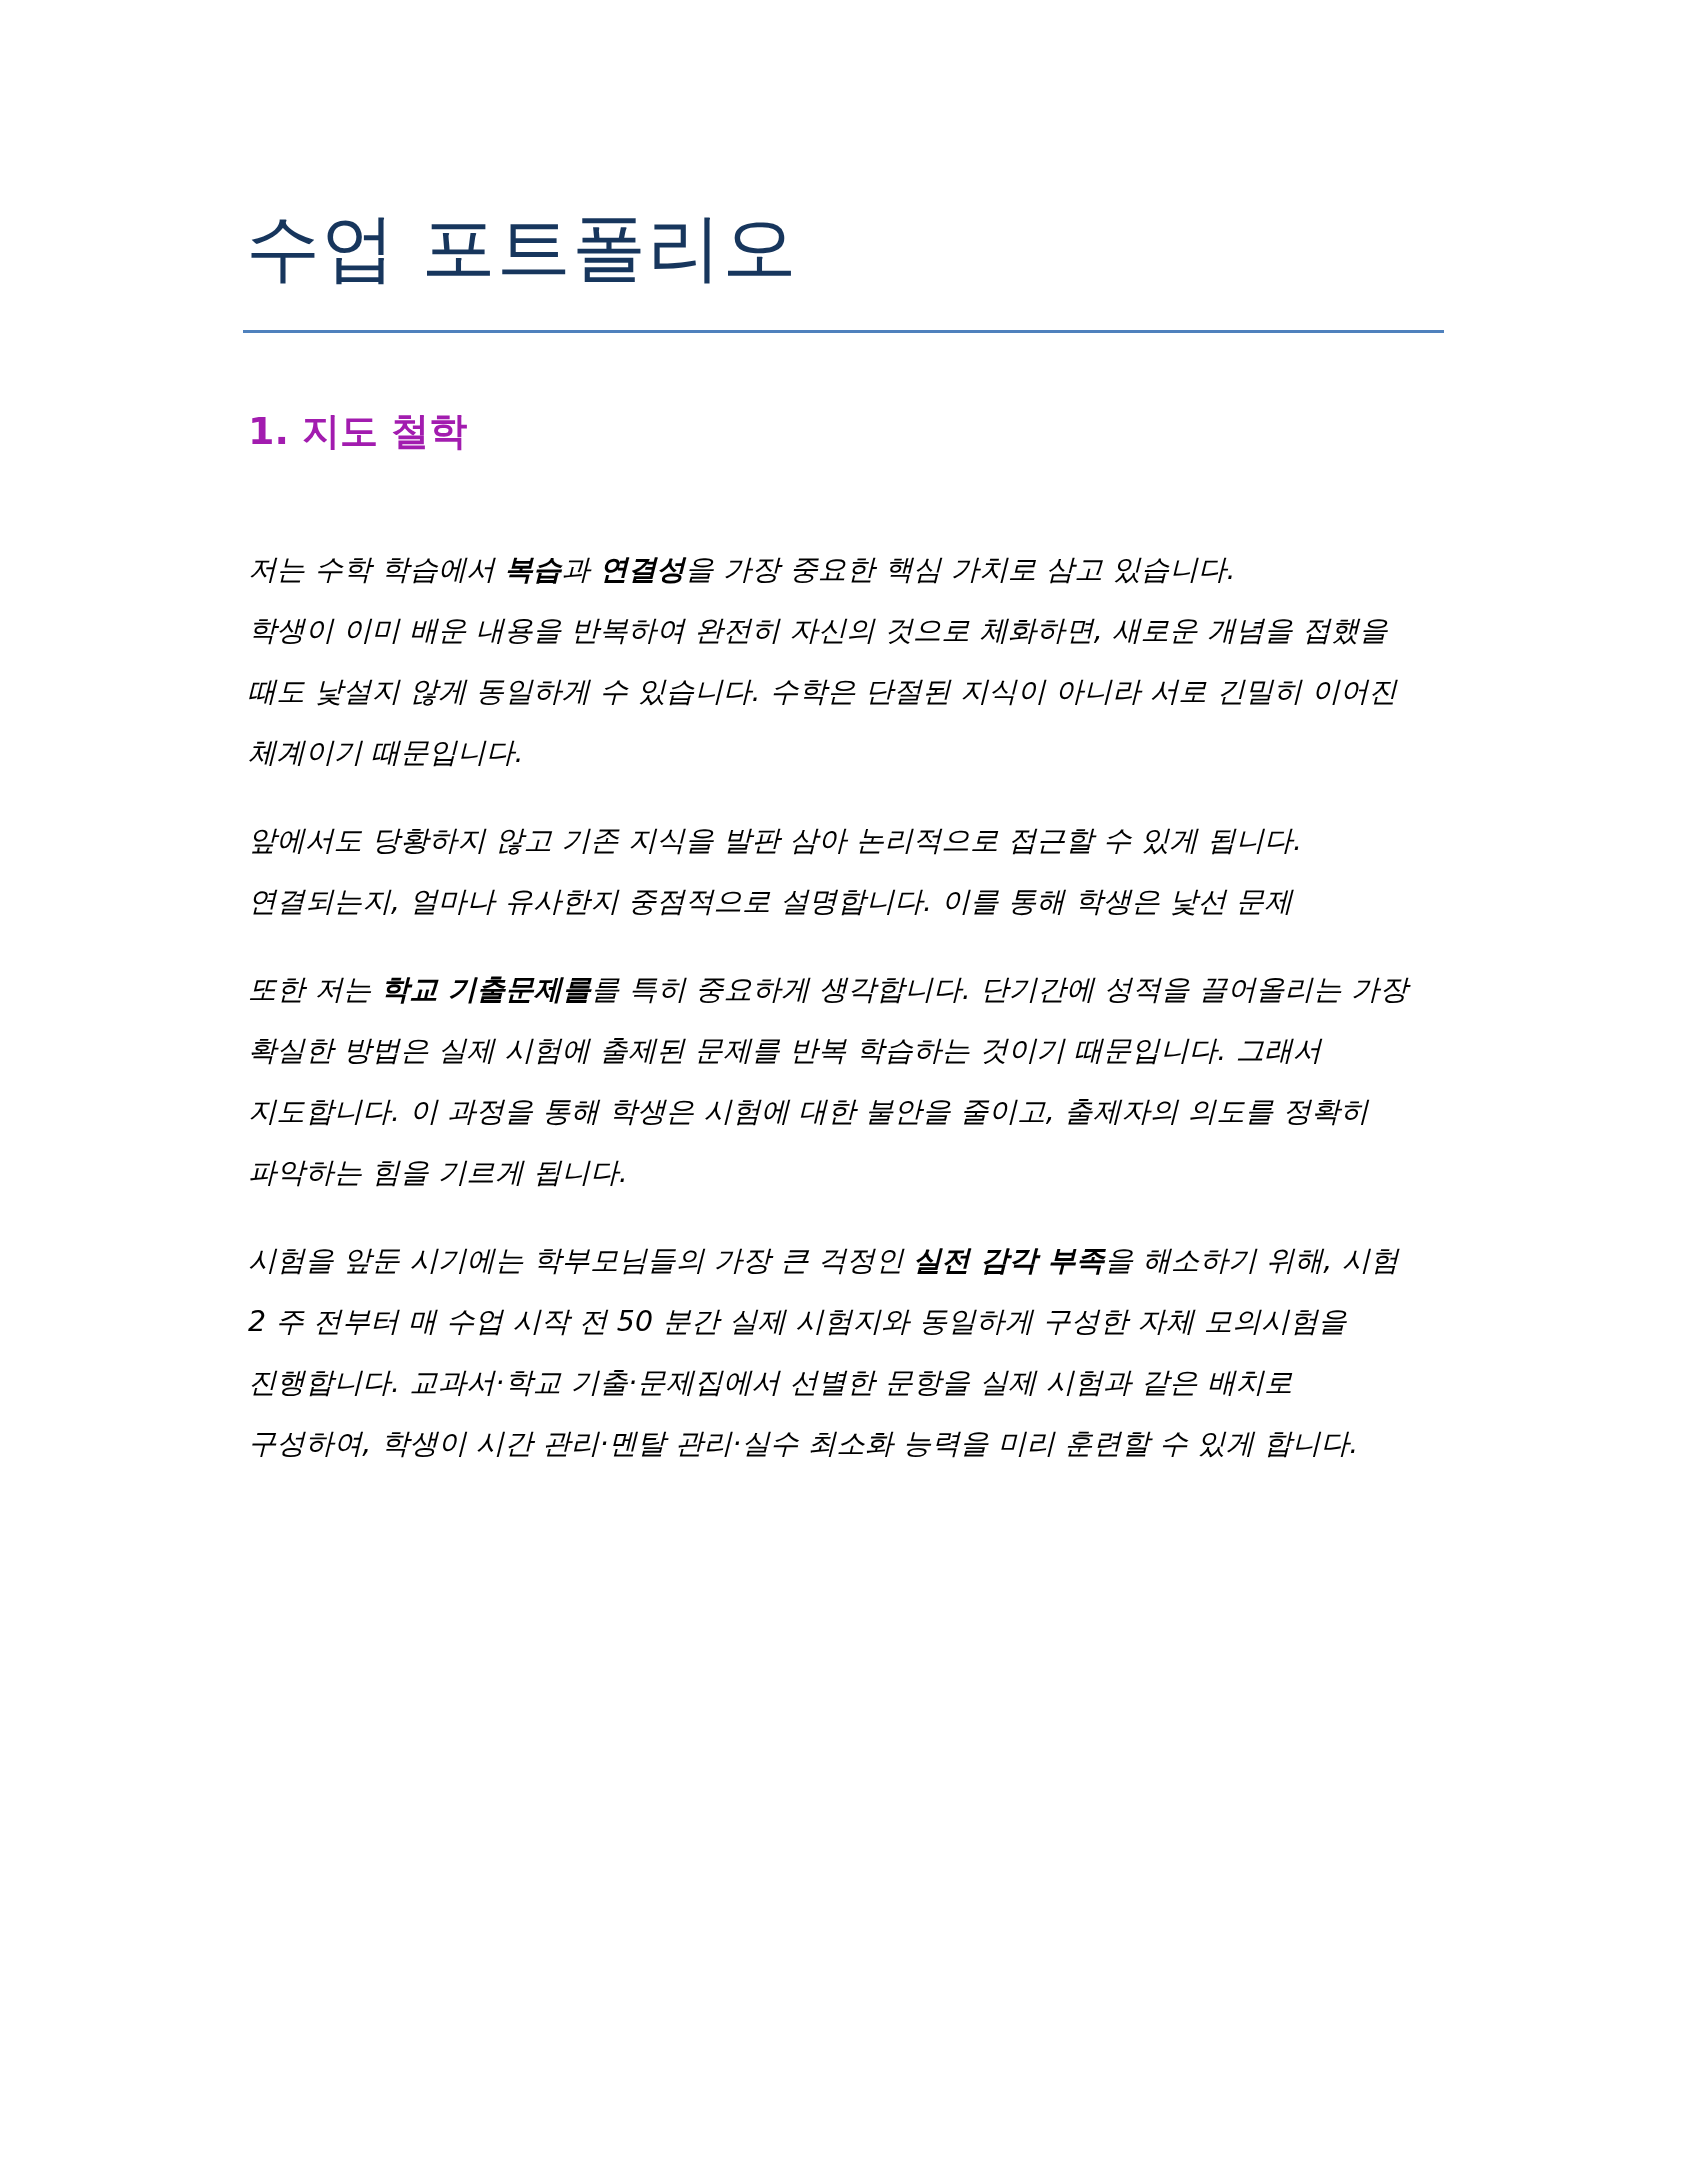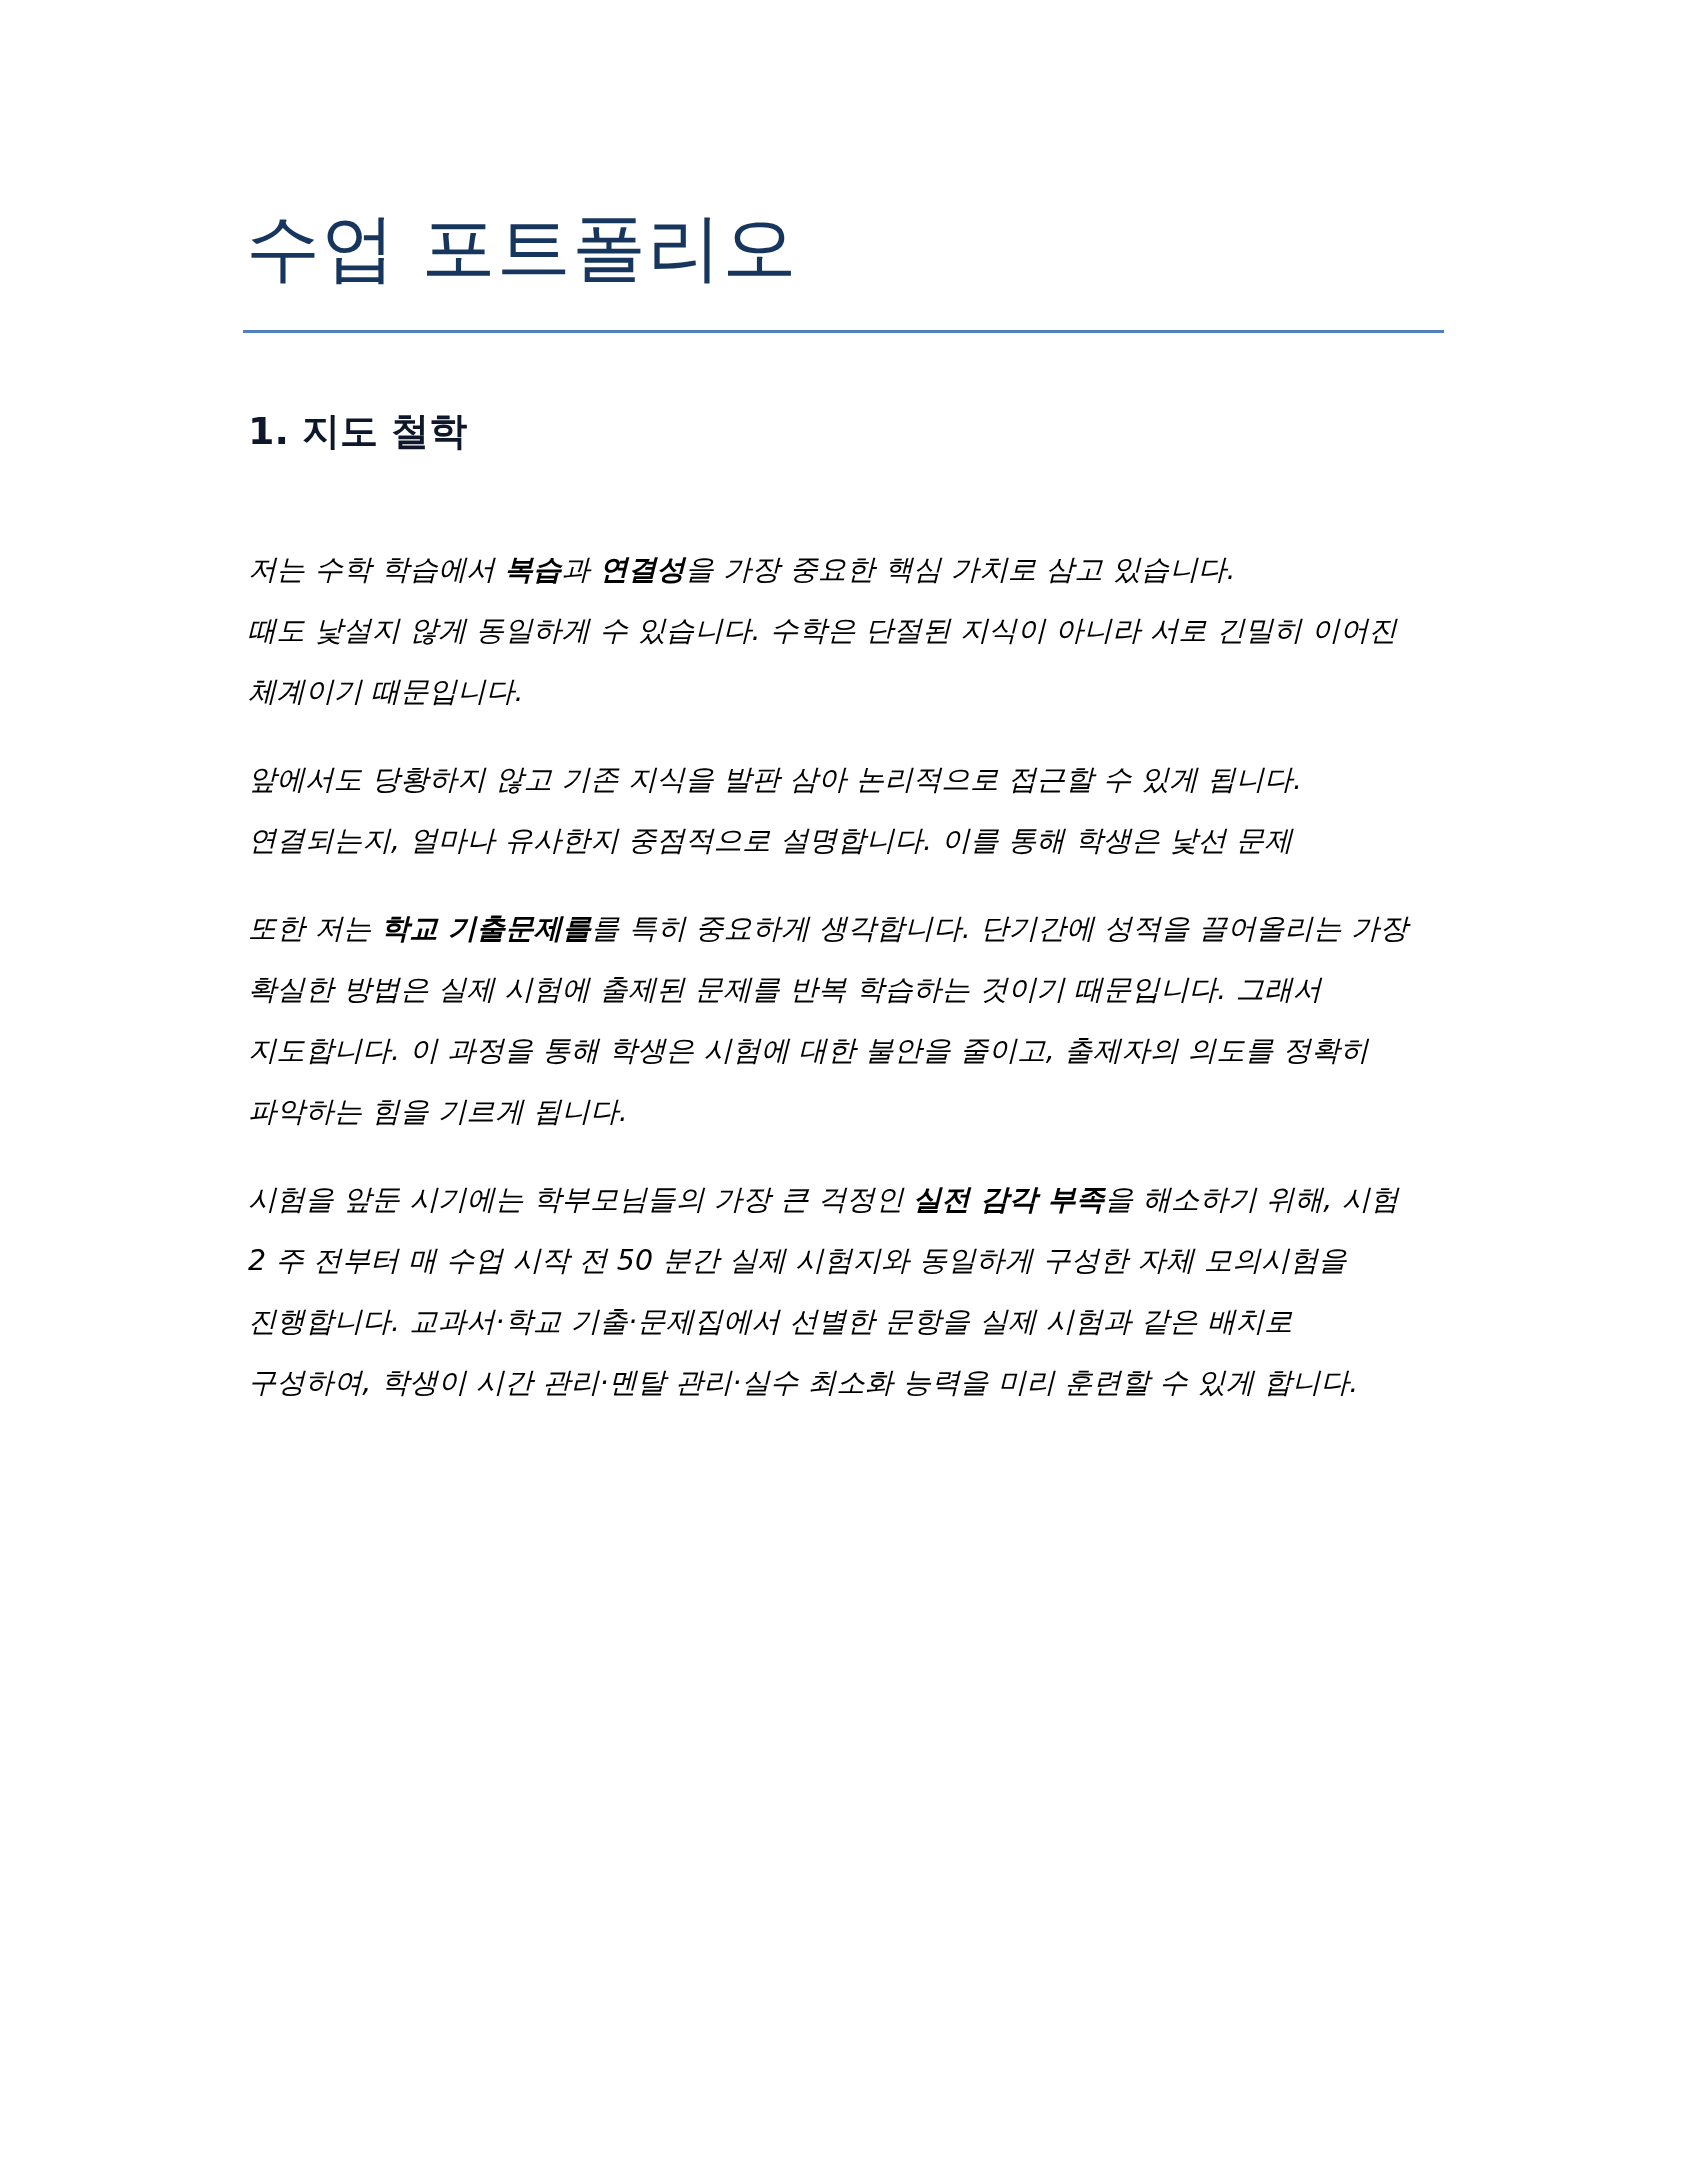--- a/index.html
+++ b/index.html
@@ -43,21 +43,21 @@
     background: #4F81BD;
   }
   .section-heading {
     position: absolute;
     left: 248px;
     top: 412px;
     margin: 0;
     font-size: 38px;
     font-weight: bold;
     line-height: 1;
-    color: #0f172a;
+    color: #a21caf;
     white-space: nowrap;
   }
   .body-text {
     position: absolute;
     left: 248px;
     top: 552px;
     width: 1211px;
     font-style: italic;
   }
   .para {
@@ -76,20 +76,21 @@
 </head>
 <body>
 
 <div class="page">
   <h1 class="title">수업 포트폴리오</h1>
   <div class="title-rule"></div>
   <h2 class="section-heading">1. 지도 철학</h2>
   <div class="body-text" id="body-text">
       <p class="para">
         <span class="line"><span>저는 수학 학습에서 </span><span class="b">복습</span><span>과 </span><span class="b">연결성</span><span>을 가장 중요한 핵심 가치로 삼고 있습니다.</span></span>
+        <span class="line"><span>학생이 이미 배운 내용을 반복하여 완전히 자신의 것으로 체화하면, 새로운 개념을 접했을</span></span>
         <span class="line"><span>때도 낯설지 않게 동일하게 수 있습니다. 수학은 단절된 지식이 아니라 서로 긴밀히 이어진</span></span>
         <span class="line"><span>체계이기 때문입니다.</span></span>
       </p>
       <p class="para">
         <span class="line"><span>앞에서도 당황하지 않고 기존 지식을 발판 삼아 논리적으로 접근할 수 있게 됩니다.</span></span>
         <span class="line"><span>연결되는지, 얼마나 유사한지 중점적으로 설명합니다. 이를 통해 학생은 낯선 문제</span></span>
       </p>
       <p class="para">
         <span class="line"><span>또한 저는 </span><span class="b">학교 기출문제를</span><span>를 특히 중요하게 생각합니다. 단기간에 성적을 끌어올리는 가장</span></span>
         <span class="line"><span>확실한 방법은 실제 시험에 출제된 문제를 반복 학습하는 것이기 때문입니다. 그래서</span></span>

